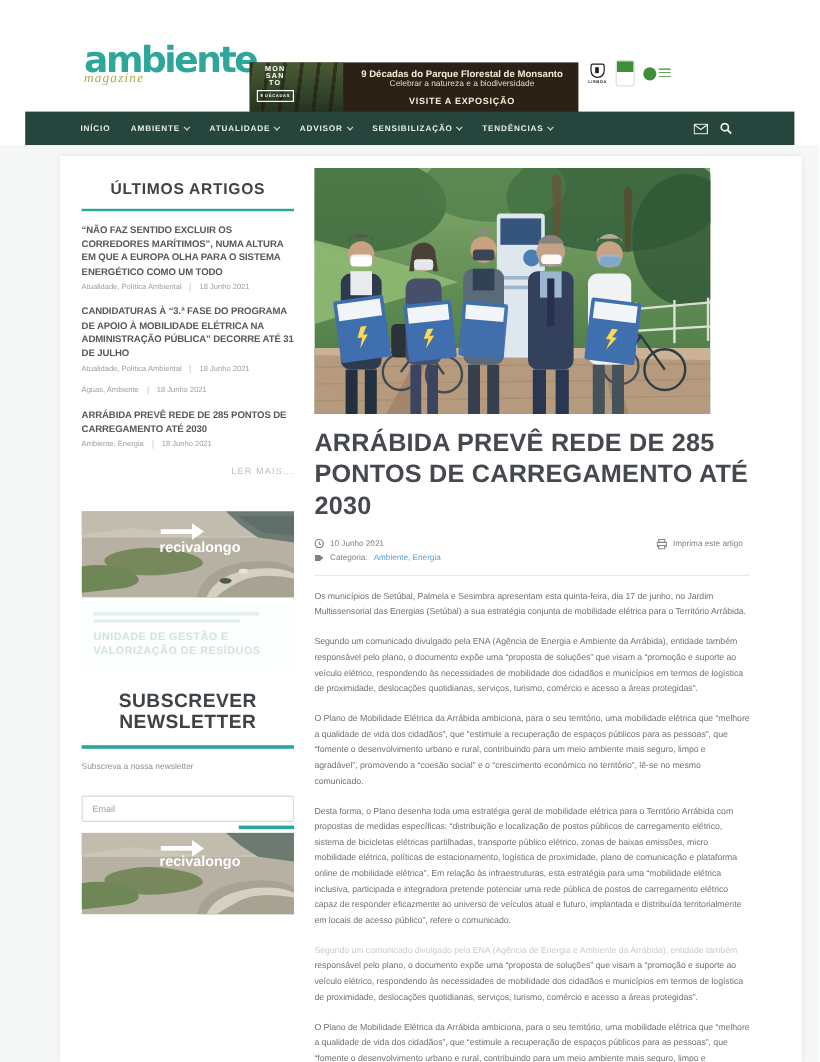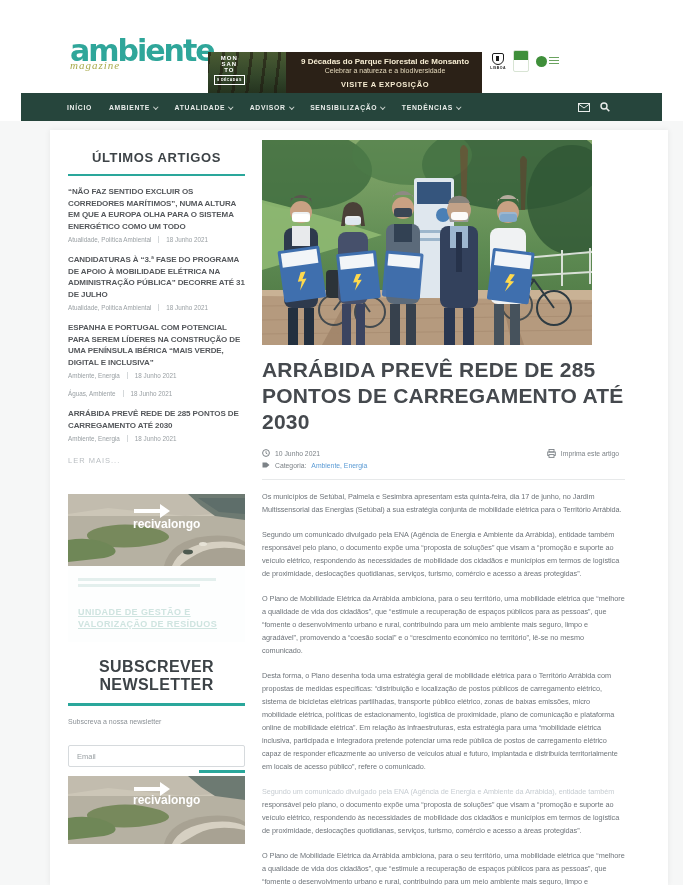--- a/index.html
+++ b/index.html
@@ -48,28 +48,28 @@
   .card { position:absolute; left:50px; top:130px; width:618px; height:755px; background:#ffffff; box-shadow:0 0 6px rgba(0,0,0,.07); overflow:hidden; }
 
   
   .sidebar { position:absolute; left:18px; top:20px; width:177px; }
   .sb-heading { font-size:13px; font-weight:bold; color:#3d4347; letter-spacing:.6px; text-align:center; }
   .sb-underline { height:2px; background:#2aa79b; margin-top:9px; margin-bottom:10px; }
   .sb-article { margin-bottom:11px; cursor:pointer; }
   .sb-art-title { font-size:8px; font-weight:bold; color:#55585c; line-height:11.5px; letter-spacing:-.1px; }
   .sb-art-meta { margin-top:4px; font-size:6.3px; color:#9aa0a4; display:flex; align-items:center; }
   .sb-art-meta .sep { display:inline-block; width:1px; height:7px; background:#d4d8da; margin:0 7px; }
-  .read-more { text-align:left; font-size:7.5px; letter-spacing:1px; color:#b9bec2; margin-top:14px; cursor:pointer; }
+  .read-more { text-align:right; font-size:7.5px; letter-spacing:1px; color:#b9bec2; margin-top:14px; cursor:pointer; }
 
   .sb-ad { margin-top:29px; cursor:pointer; }
   .sb-ad svg { display:block; }
   .sb-ad-text { background:#fdfefe; padding:12px 10px 12px 10px; }
   .ad-microline { height:3px; background:#e3efed; margin-bottom:3px; width:88%; }
   .ad-microline.short { width:78%; }
-  .ad-headline { font-size:9px; font-weight:bold; color:#cfe4e0; letter-spacing:.4px; line-height:12px; margin-top:19px;text-decoration:underline; }
+  .ad-headline { font-size:9px; font-weight:bold; color:#cfe4e0; letter-spacing:.4px; line-height:12px; margin-top:5px; }
 
   .nl-heading { font-size:16px; font-weight:bold; color:#3d4347; letter-spacing:.4px; text-align:center; margin-top:16px; }
   .nl-underline { height:3px; background:#2aa79b; margin-top:9px; }
   .nl-prompt { font-size:7px; color:#8b9196; margin-top:12px; }
   .nl-input { width:100%; height:22px; border:1px solid #d6dadd; border-radius:2px; margin-top:20px; padding:0 8px; font-size:7.5px; color:#6b7075; font-family:"Liberation Sans",sans-serif; background:#fff; }
   .nl-input::placeholder { color:#9aa0a4; }
   .nl-submit-bar { width:46px; height:3px; background:#2aa79b; margin-left:auto; margin-top:3px; cursor:pointer; }
   .sb-ad2 { margin-top:3px; }
   .sb-ad2-gap { height:28px; background:#fff; }
 
@@ -176,28 +176,20 @@
       
         <div class="sb-article">
           <div class="sb-art-title">CANDIDATURAS À “3.ª FASE DO PROGRAMA DE APOIO À MOBILIDADE ELÉTRICA NA ADMINISTRAÇÃO PÚBLICA” DECORRE ATÉ 31 DE JULHO</div>
           <div class="sb-art-meta">
             <span>Atualidade, Política Ambiental</span>
             <span class="sep"></span>
             <span>18 Junho 2021</span>
           </div>
         </div>
       
-        <div class="sb-article">
-          <div class="sb-art-title">ESPANHA E PORTUGAL COM POTENCIAL PARA SEREM LÍDERES NA CONSTRUÇÃO DE UMA PENÍNSULA IBÉRICA “MAIS VERDE, DIGITAL E INCLUSIVA”</div>
-          <div class="sb-art-meta">
-            <span>Ambiente, Energia</span>
-            <span class="sep"></span>
-            <span>18 Junho 2021</span>
-          </div>
-        </div>
       
         <div class="sb-article">
           <div class="sb-art-meta">
             <span>Águas, Ambiente</span>
             <span class="sep"></span>
             <span>18 Junho 2021</span>
           </div>
         </div>
       
         <div class="sb-article">

